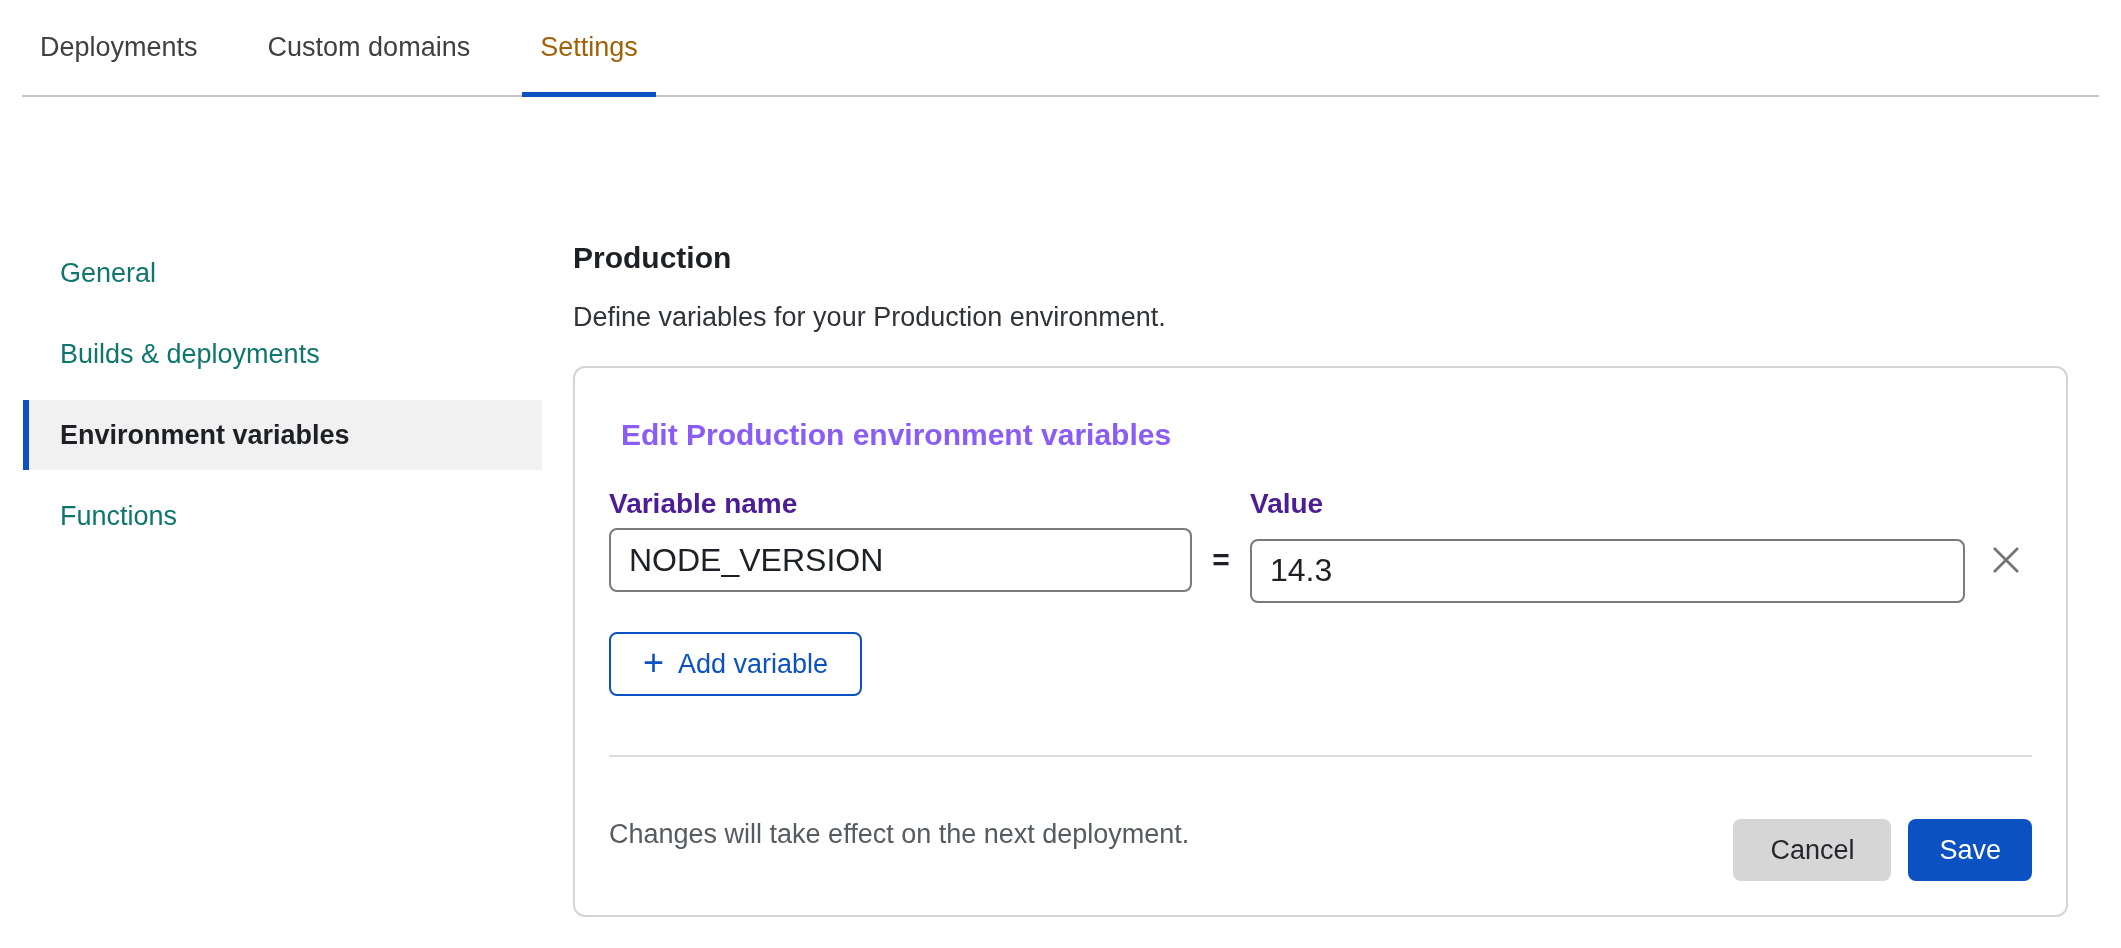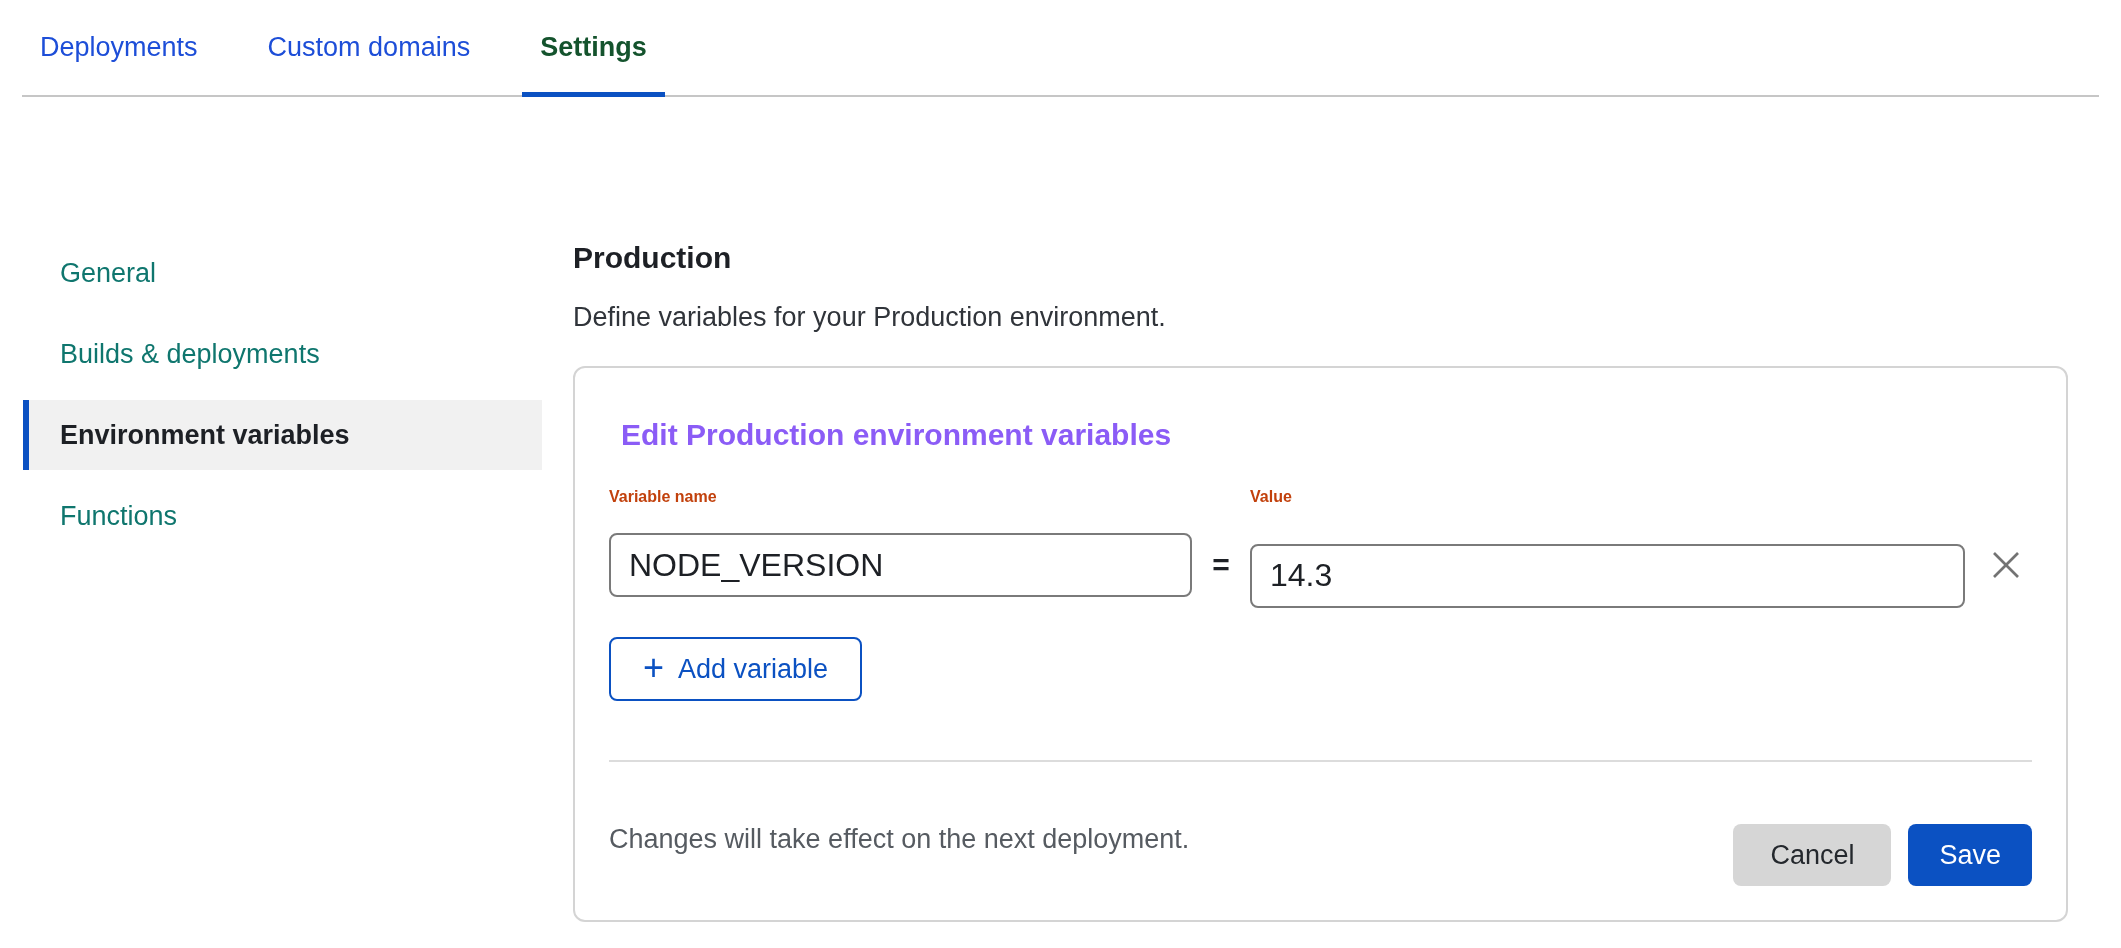--- a/index.html
+++ b/index.html
@@ -20,27 +20,27 @@
     display: flex;
     align-items: stretch;
   }
   .tab {
     position: relative;
     display: flex;
     align-items: center;
     padding: 0 18px;
     margin-right: 34px;
     font-size: 27px;
-    color: #1d4ed8;
+    color: #404040;
     cursor: pointer;
     white-space: nowrap;
   }
   .tab.active {
-    color: #14532d;
-    font-weight: bold;
+    color: #a16207;
+    font-weight: normal;
   }
   .tab.active::after {
     content: "";
     position: absolute;
     left: 0; right: 0; bottom: -2px;
     height: 5px;
     background: #0b51c2;
   }
 
   
@@ -109,24 +109,24 @@
 
   .var-grid {
     margin-top: 36px;
     display: grid;
     grid-template-columns: 583px 58px 715px 1fr;
     grid-template-rows: auto 64px;
     align-items: center;
   }
   .field-label {
     align-self: end;
-    padding-bottom: 27px;
-    font-size: 16px;
-    font-weight: bold;
-    color: #c2410c;
+    padding-bottom: 8px;
+    font-size: 28px;
+    font-weight: bold;
+    color: #4c1d95;
   }
   .text-input {
     width: 100%;
     height: 64px;
     border: 2px solid #7a7a7a;
     border-radius: 8px;
     padding: 0 18px;
     font-size: 32px;
     font-family: "Liberation Sans", sans-serif;
     color: #1d2025;

